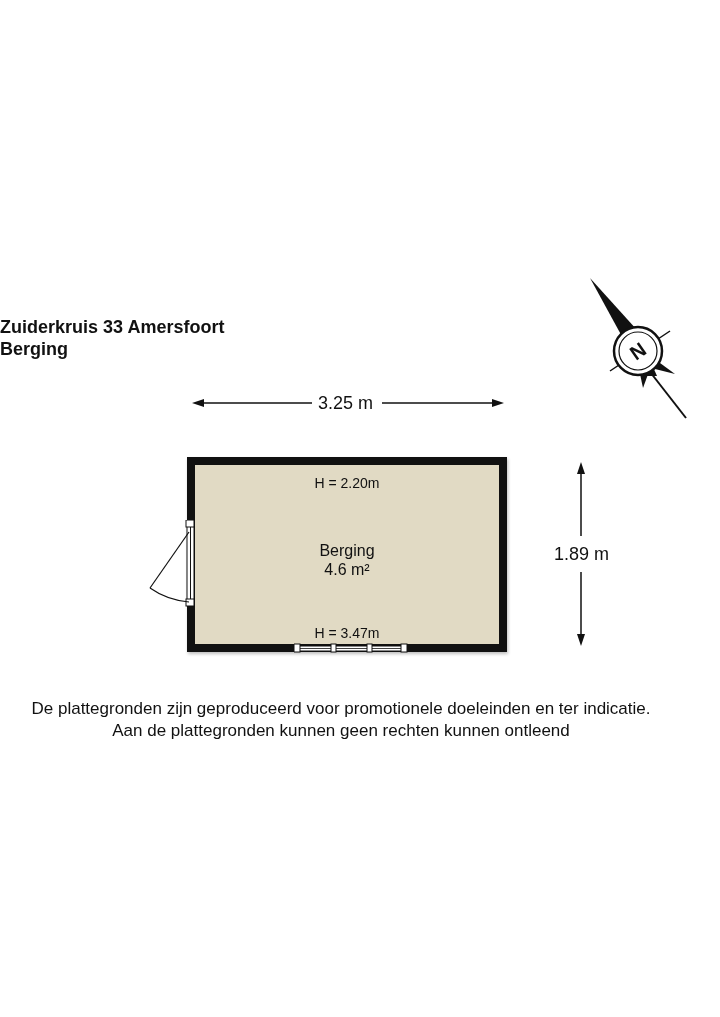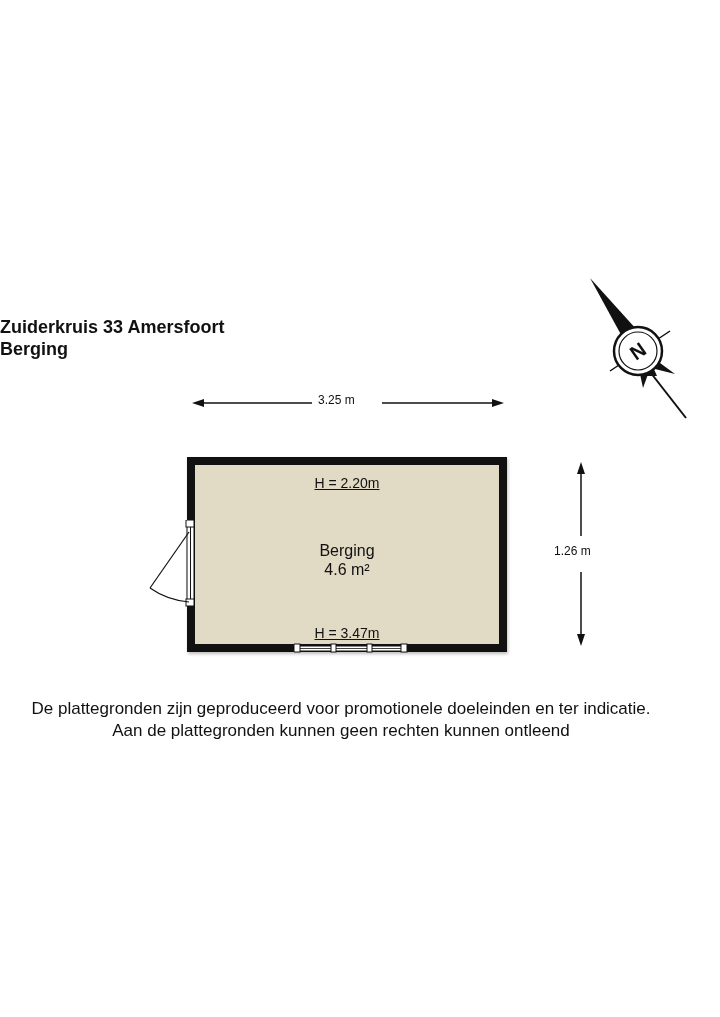--- a/index.html
+++ b/index.html
@@ -1,24 +1,24 @@
 <!DOCTYPE html>
 <html><head>
 <meta charset="utf-8">
 <style>
   html, body { margin:0; padding:0; background:#ffffff; }
   body { width:720px; height:1017px; position:relative; overflow:hidden; font-family:"Liberation Sans", sans-serif; color:#111; }
   .abs { position:absolute; }
   .title { left:0; width:720px; top:316px; text-align:left; font-weight:bold; font-size:18px; line-height:22px; }
   .title div { margin:0; }
   .dim-h { left:192px; top:393px; width:312px; height:20px; }
-  .dim-label { position:absolute; font-size:12px; background:#fff; white-space:nowrap; }
+  .dim-label { position:absolute; font-size:18px; background:#fff; white-space:nowrap; }
   .room { left:187px; top:457px; width:320px; height:195px; box-sizing:border-box; border:8px solid #111; background:#e1dac4; box-shadow:1px 2px 3px rgba(0,0,0,0.25); }
   .room-label { position:absolute; left:0; right:0; text-align:center; font-size:16px; line-height:20px; }
-  .hlabel { position:absolute; left:0; right:0; text-align:center; font-size:14px;text-decoration:underline; }
+  .hlabel { position:absolute; left:0; right:0; text-align:center; font-size:14px; }
   .disclaimer { left:0; width:682px; top:698px; text-align:center; font-size:17px; line-height:22px; }
 </style>
 </head>
 <body>
 
 <div class="abs title">
   <div>Zuiderkruis 33 Amersfoort</div>
   <div>Berging</div>
 </div>
 
@@ -31,21 +31,21 @@
   </svg>
   <span class="dim-label" style="left:126px;top:0px;">3.25 m</span>
 </div>
 
 <svg class="abs" style="left:572px;top:462px" width="20" height="184">
   <line x1="9" y1="8" x2="9" y2="74" stroke="#111" stroke-width="1.5"></line>
   <line x1="9" y1="110" x2="9" y2="176" stroke="#111" stroke-width="1.5"></line>
   <polygon points="9,0 5,12 13,12" fill="#111"></polygon>
   <polygon points="9,184 5,172 13,172" fill="#111"></polygon>
 </svg>
-<span class="abs dim-label" style="left:554px;top:544px;background:transparent;">1.26 m</span>
+<span class="abs dim-label" style="left:554px;top:544px;background:transparent;">1.89 m</span>
 
 <div class="abs room">
   <div class="hlabel" style="top:10px;">H = 2.20m</div>
   <div class="room-label" style="top:76px;">Berging</div>
   <div class="room-label" style="top:95px;">4.6 m²</div>
   <div class="hlabel" style="top:160px;">H = 3.47m</div>
 </div>
 
 <svg class="abs" style="left:145px;top:520px" width="52" height="90">
   <rect x="42" y="4" width="7" height="80" fill="#fff" stroke="#111" stroke-width="1"></rect>

